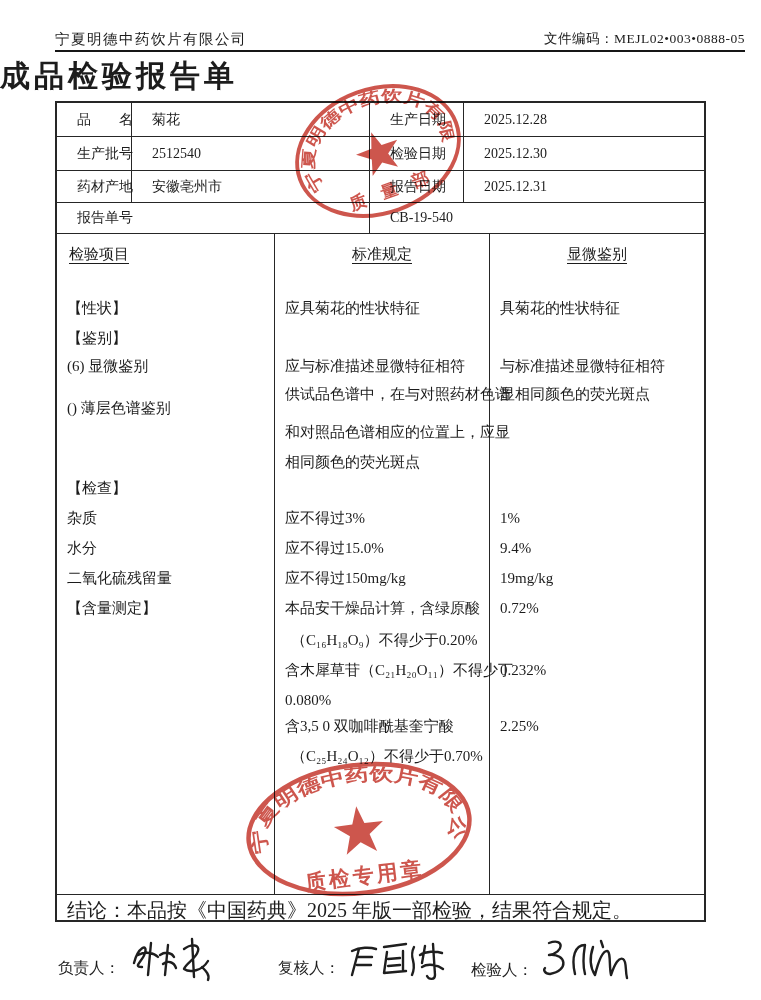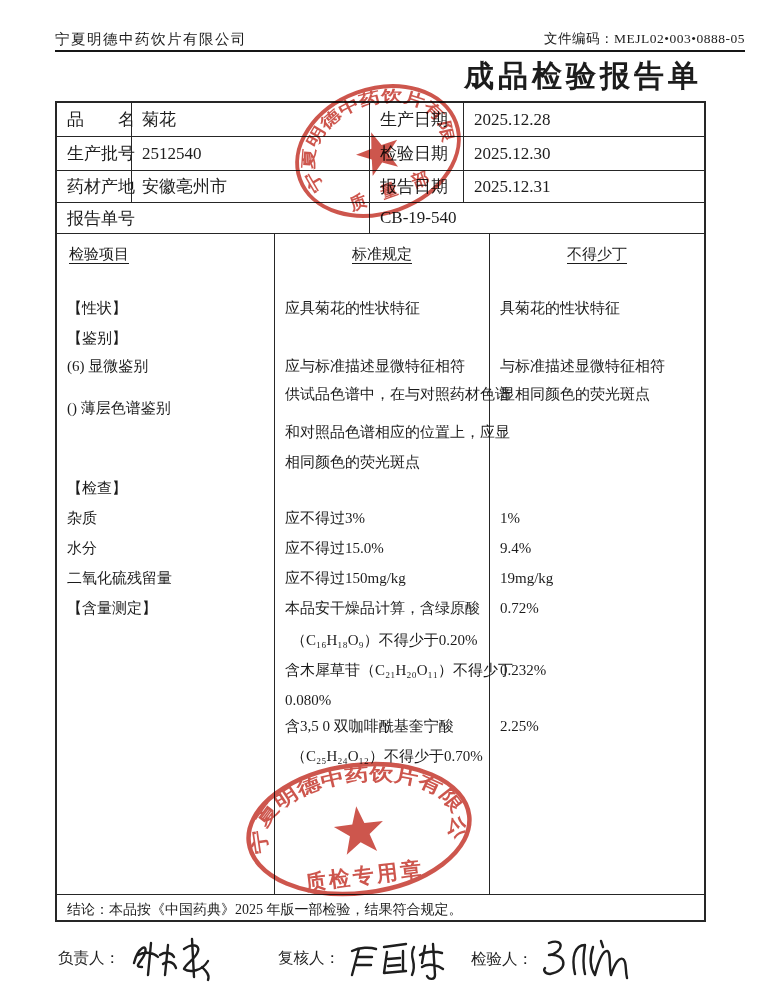--- a/index.html
+++ b/index.html
@@ -2,45 +2,45 @@
 <html><head>
 <meta charset="utf-8">
 <style>
   html,body{margin:0;padding:0;background:#9a9a9a;}
   .page{position:relative;width:761px;height:1000px;background:#ffffff;overflow:hidden;
         font-family:"Liberation Serif","DejaVu Serif",serif;color:#1c1c1c;}
   
   .company{position:absolute;left:55px;top:30px;font-size:14.5px;letter-spacing:1.5px;}
   .filecode{position:absolute;right:16px;top:30px;font-size:13.5px;letter-spacing:.5px;}
   .header-rule{position:absolute;left:55px;top:50px;width:690px;height:2px;background:#161616;}
-  .title{position:absolute;left:0;top:56px;width:702px;text-align:right;font-size:30px;font-weight:bold;
+  .title{position:absolute;left:0;top:56px;width:702px;text-align:left;font-size:30px;font-weight:bold;
          letter-spacing:4px;font-family:"Liberation Sans","DejaVu Sans",sans-serif;}
   
   .sheet{position:absolute;left:55px;top:101px;width:651px;height:821px;border:2px solid #262626;box-sizing:border-box;}
   .irow{display:flex;border-bottom:1.5px solid #262626;}
-  .c{box-sizing:border-box;padding:0 10px;font-size:17px;display:flex;align-items:center;white-space:pre;}
+  .c{box-sizing:border-box;padding:0 20px;font-size:14px;display:flex;align-items:center;white-space:pre;}
   .c.br{border-right:1.5px solid #262626;}
   .r1{height:33px}.r2{height:33px}.r3{height:31px}.r4{height:30px}
   .w1{width:75px}.w2{width:238px}.w3{width:94px}.w4{width:240px}
   .w12{width:313px}.w34{width:334px}
   
   .insp{position:relative;display:flex;height:660px;border-bottom:1.5px solid #262626;}
   .icol{position:relative;box-sizing:border-box;height:100%;font-family:Liberation Serif, serif;}
   .icol.a{width:218px;border-right:1.5px solid #262626;}
   .icol.b{width:215px;border-right:1.5px solid #262626;}
   .icol.c3{width:214px;}
   .ln{position:absolute;left:10px;height:20px;line-height:20px;font-size:15px;white-space:nowrap;}
   .hdr{text-decoration:underline;text-underline-offset:4px;}
   .ctr{left:0;right:0;text-align:center;}
   .ind{left:16px;}
   
-  .concl{height:30px;line-height:30px;padding-left:10px;font-size:14px;white-space:pre;}
+  .concl{height:30px;line-height:30px;padding-left:10px;font-size:20px;white-space:pre;}
   
   .signs{position:absolute;left:55px;top:933px;width:680px;height:62px;}
-  .sblock{position:absolute;display:flex;gap:4px;align-items:center;}
+  .sblock{position:absolute;display:flex;gap:4px;align-items:flex-end;}
   .sblock .slabel{font-size:15.5px;line-height:30px;white-space:pre;}
   .sig{margin-top:0;}
   
   .stamp{position:absolute;mix-blend-mode:multiply;opacity:.85;pointer-events:none;}
   #stampTop{left:283px;top:76px;}
   #stampBottom{left:241px;top:758px;}
 </style>
 </head>
 <body>
 
@@ -100,21 +100,21 @@
         <div class="ln" style="top:304px">应不得过15.0%</div>
         <div class="ln" style="top:334px">应不得过150mg/kg</div>
         <div class="ln" style="top:364px">本品安干燥品计算，含绿原酸</div>
         <div class="ln ind" style="top:396px">（C₁₆H₁₈O₉）不得少于0.20%</div>
         <div class="ln" style="top:426px">含木犀草苷（C₂₁H₂₀O₁₁）不得少丁</div>
         <div class="ln" style="top:456px">0.080%</div>
         <div class="ln" style="top:482px">含3,5 0 双咖啡酰基奎宁酸</div>
         <div class="ln ind" style="top:512px">（C₂₅H₂₄O₁₂）不得少于0.70%</div>
       </div>
       <div class="icol c3">
-        <div class="ln hdr ctr" style="top:10px">不得少丁</div>
+        <div class="ln hdr ctr" style="top:10px">显微鉴别</div>
         <div class="ln" style="top:64px">具菊花的性状特征</div>
         <div class="ln" style="top:122px">与标准描述显微特征相符</div>
         <div class="ln" style="top:150px">显相同颜色的荧光斑点</div>
         <div class="ln" style="top:274px">1%</div>
         <div class="ln" style="top:304px">9.4%</div>
         <div class="ln" style="top:334px">19mg/kg</div>
         <div class="ln" style="top:364px">0.72%</div>
         <div class="ln" style="top:426px">0.232%</div>
         <div class="ln" style="top:482px">2.25%</div>
       </div>

